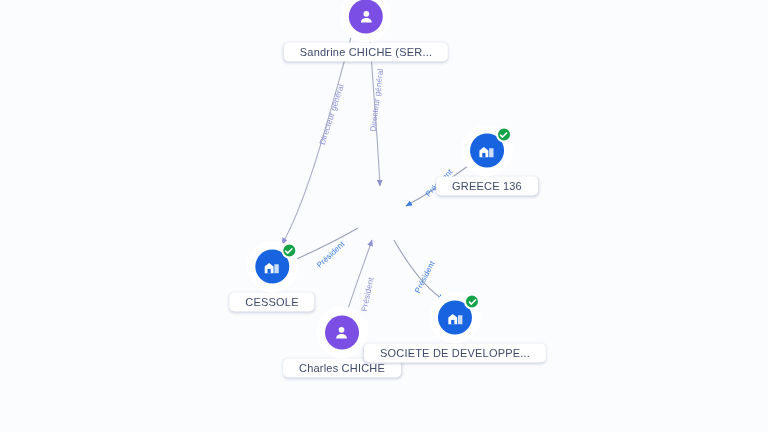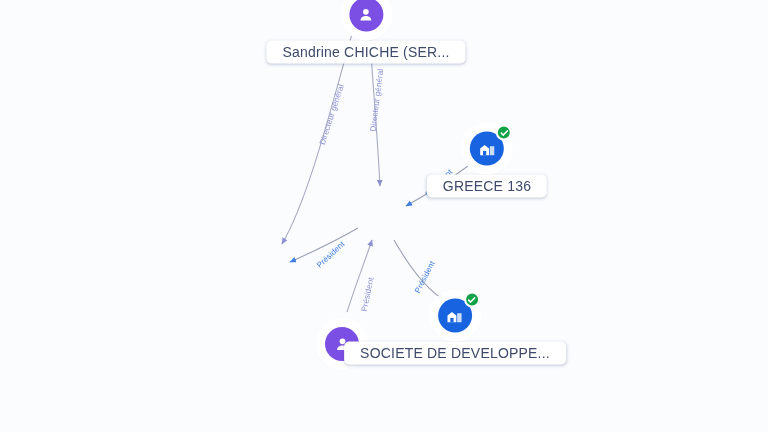--- a/index.html
+++ b/index.html
@@ -52,21 +52,21 @@
     box-sizing:border-box;
   }
   .badge.pin-badge{top:0px;right:-1px;}
   .badge svg{display:block;}
 
   .nlabel{
     margin-top:4px;
     background:#ffffff;
     border-radius:5px;
     padding:3px 16px 4px;
-    font-size:14px;
+    font-size:11px;
     color:#3e4a6b;
     letter-spacing:.2px;
     white-space:nowrap;
     box-shadow:0 1px 3px rgba(40,60,120,.22);
   }
   .nlabel.selected{
     background:#1763e0;color:#ffffff;font-weight:bold;
     box-shadow:0 1px 4px rgba(23,99,224,.45);
   }
 
@@ -140,44 +140,62 @@
       </div>
       <div class="badge">
         <svg width="9" height="9" viewBox="0 0 12 12">
             <path d="M2 6.2 L4.6 8.8 L10 3.2" fill="none" stroke="#fff" stroke-width="2" stroke-linecap="round" stroke-linejoin="round"></path>
           </svg>
       </div>
     </div>
     <div class="nlabel">GREECE 136</div>
   </div>
 
-
-  <div class="node" style="left:342px;top:344px;">
-    <div class="halo">
-      <div class="disc person">
-        <svg width="19" height="19" viewBox="0 0 24 24">
-            <circle cx="12" cy="8" r="3.6" fill="#fff"></circle>
-            <path d="M5.2 19c0-3.7 3.1-5.6 6.8-5.6s6.8 1.9 6.8 5.6z" fill="#fff"></path>
-          </svg>
-      </div>
-    </div>
-  </div>
-
-  <div class="node" style="left:455px;top:329px;text-align:center;">
+  <div class="node" style="left:272px;top:278px;">
     <div class="halo">
       <div class="disc company">
         <svg width="19" height="19" viewBox="0 0 24 24">
           <path d="M3 20V11.4L8.6 7l5.6 4.4V20z" fill="#fff"></path>
           <path d="M15.2 20V8.4h5.6V20z" fill="#fff" opacity=".78"></path>
           <rect x="6.6" y="14.4" width="4" height="5.6" fill="#1763e0"></rect>
         </svg>
       </div>
       <div class="badge">
         <svg width="9" height="9" viewBox="0 0 12 12">
             <path d="M2 6.2 L4.6 8.8 L10 3.2" fill="none" stroke="#fff" stroke-width="2" stroke-linecap="round" stroke-linejoin="round"></path>
           </svg>
       </div>
     </div>
+    <div class="nlabel">CESSOLE</div>
+  </div>
+
+  <div class="node" style="left:342px;top:344px;">
+    <div class="halo">
+      <div class="disc person">
+        <svg width="19" height="19" viewBox="0 0 24 24">
+            <circle cx="12" cy="8" r="3.6" fill="#fff"></circle>
+            <path d="M5.2 19c0-3.7 3.1-5.6 6.8-5.6s6.8 1.9 6.8 5.6z" fill="#fff"></path>
+          </svg>
+      </div>
+    </div>
+    <div class="nlabel">Charles CHICHE</div>
+  </div>
+
+  <div class="node" style="left:455px;top:329px;text-align:center;">
+    <div class="halo">
+      <div class="disc company">
+        <svg width="19" height="19" viewBox="0 0 24 24">
+          <path d="M3 20V11.4L8.6 7l5.6 4.4V20z" fill="#fff"></path>
+          <path d="M15.2 20V8.4h5.6V20z" fill="#fff" opacity=".78"></path>
+          <rect x="6.6" y="14.4" width="4" height="5.6" fill="#1763e0"></rect>
+        </svg>
+      </div>
+      <div class="badge">
+        <svg width="9" height="9" viewBox="0 0 12 12">
+            <path d="M2 6.2 L4.6 8.8 L10 3.2" fill="none" stroke="#fff" stroke-width="2" stroke-linecap="round" stroke-linejoin="round"></path>
+          </svg>
+      </div>
+    </div>
     <div class="nlabel">SOCIETE DE DEVELOPPE...</div>
   </div>
 
 
 </div>
 
 </body></html>

